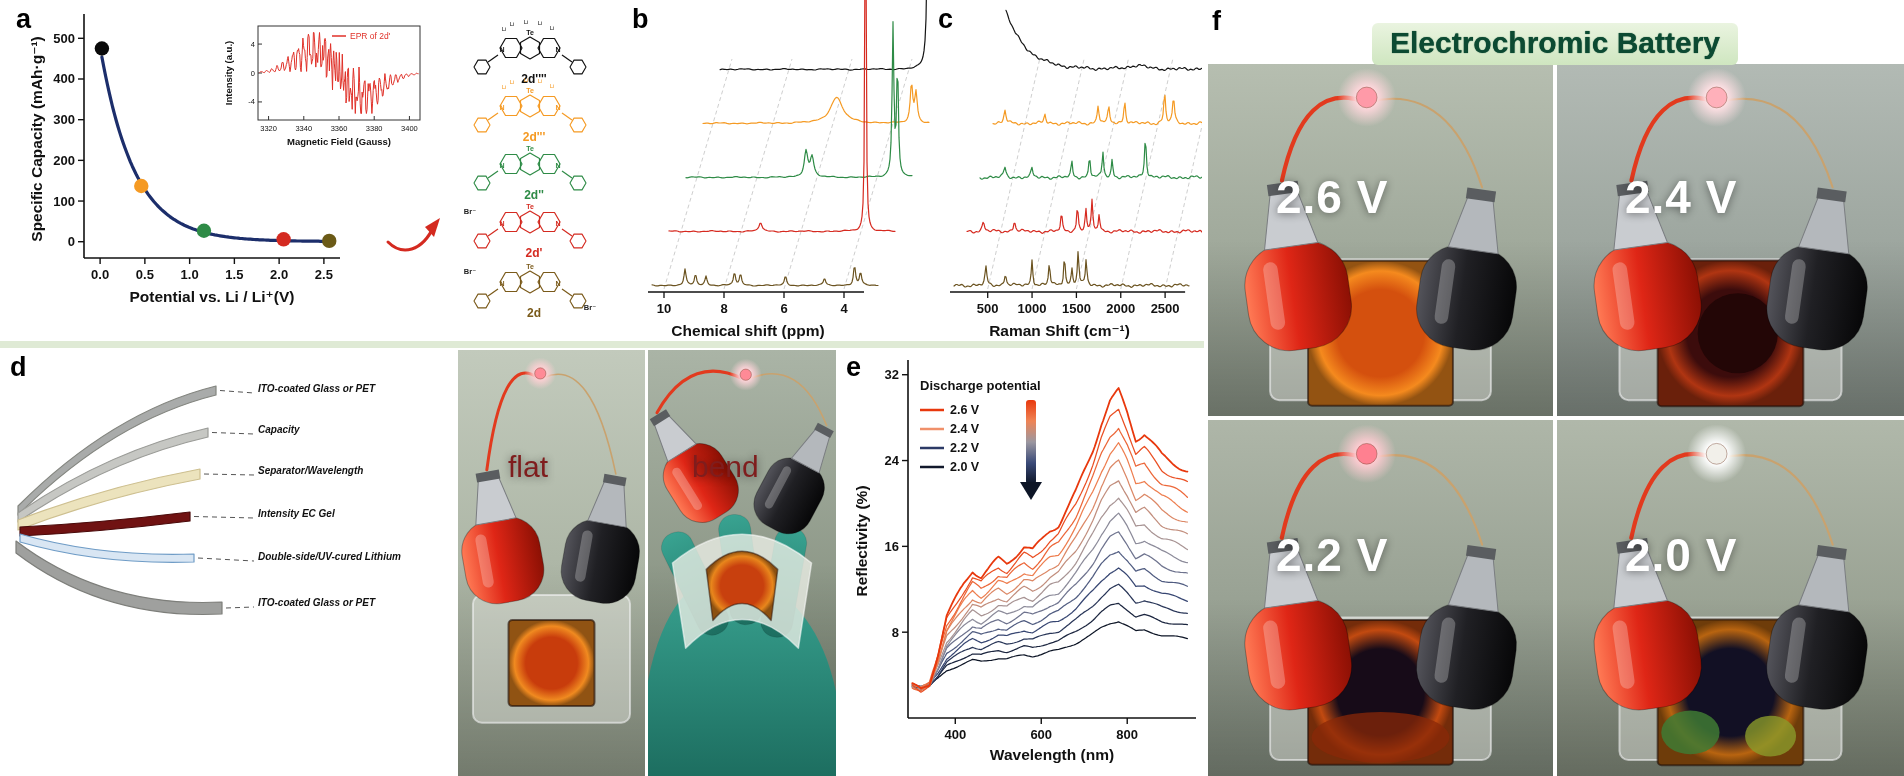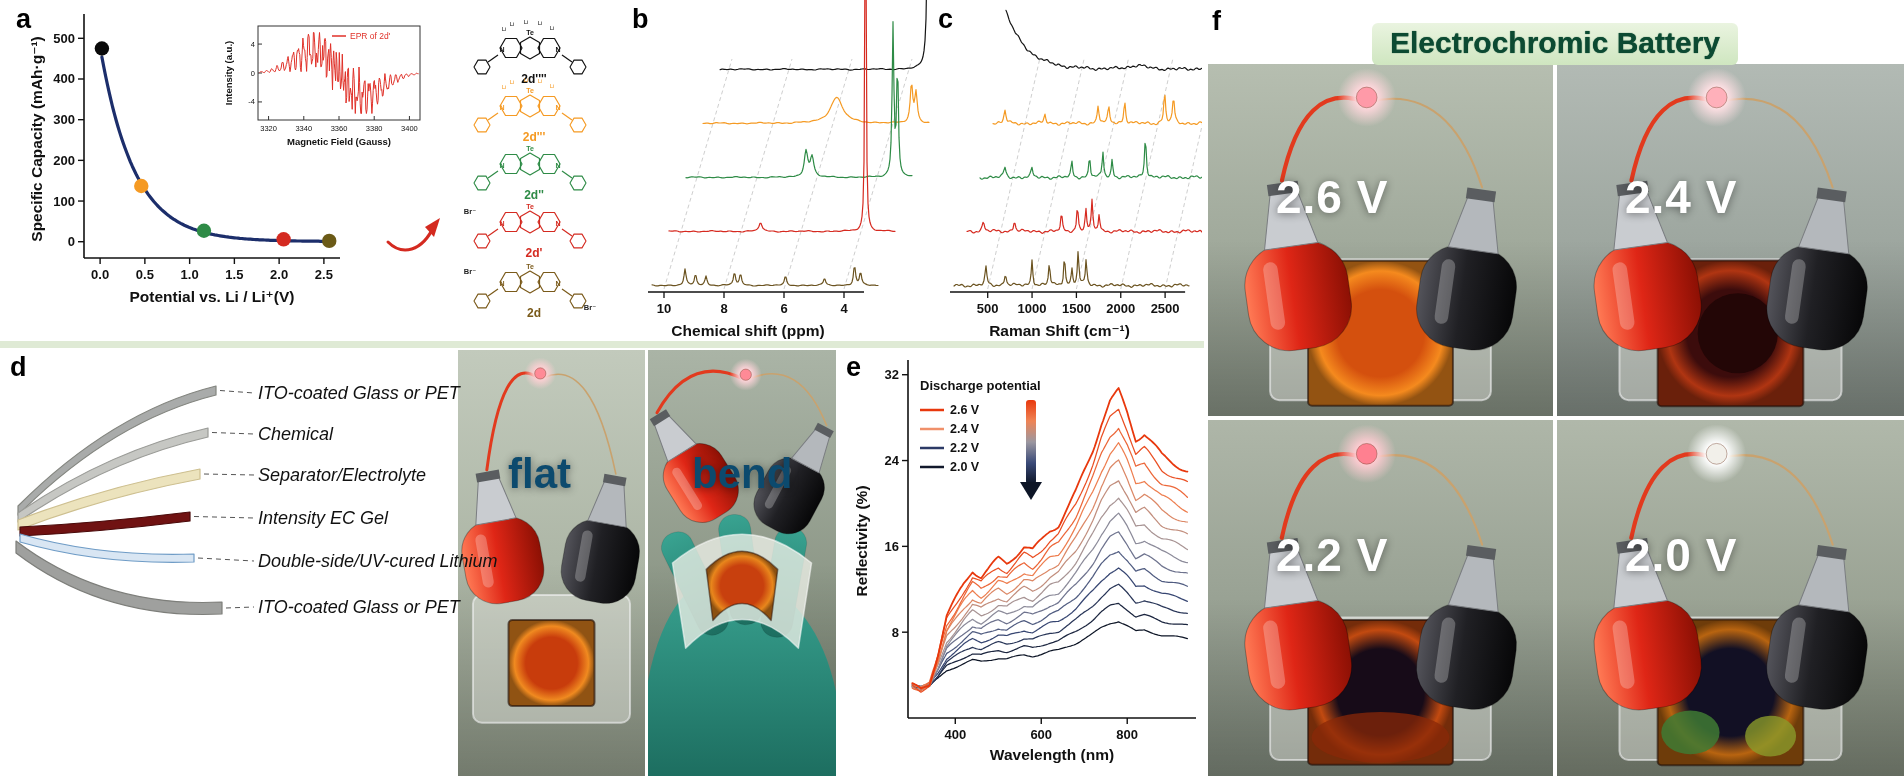--- a/index.html
+++ b/index.html
@@ -6,23 +6,23 @@
   .fig{position:relative;width:1904px;height:776px;background:#ffffff;overflow:hidden;
        font-family:"Liberation Sans","DejaVu Sans",sans-serif;}
   .abs{position:absolute;}
   .pletter{position:absolute;font-size:27px;font-weight:700;color:#000;z-index:6;line-height:1;}
   .divider{position:absolute;background:#dfead5;z-index:1;}
   .inset-box{position:absolute;background:#ffffff;z-index:4;}
   .photo{position:absolute;overflow:hidden;background:#98a294;}
   .photo svg{display:block;}
   .voltage{position:absolute;color:#ffffff;font-weight:700;font-size:46px;z-index:3;
            text-shadow:0 1px 8px rgba(0,0,0,0.45);letter-spacing:1px;}
-  .flatbend{position:absolute;color:#0c4a6e;font-weight:700;font-size:42px;z-index:3;
+  .flatbend{position:absolute;color:#7f1d1d;font-weight:400;font-size:30px;z-index:3;
             text-shadow:0 1px 8px rgba(0,0,0,0.45);}
-  .layer-label{position:absolute;font-style:italic;font-weight:400;font-size:18px;color:#111;
+  .layer-label{position:absolute;font-style:italic;font-weight:700;font-size:10px;color:#111;
                white-space:nowrap;z-index:3;}
   .f-title-wrap{position:absolute;left:1206px;top:23px;width:698px;text-align:center;z-index:5;}
   .f-title{display:inline-block;font-size:30px;font-weight:700;color:#0c4a32;
            background:linear-gradient(#eaf4e0,#cfe6c0);padding:3px 18px 5px;border-radius:6px;
            text-shadow:0 0 1px #0c4a32;}
 </style>
 </head>
 <body>
 
 <div class="fig">
@@ -228,22 +228,22 @@
       <path d="M 14,164 Q 100,131 196,113 L 196,123 Q 100,141 14,174 Z" stroke="#cdbf8f" stroke-width="1.2" fill="#ece3bd" stroke-linejoin="round" stroke-linecap="round"></path>
       <line x1="200" y1="118" x2="250" y2="119" stroke="#555" stroke-width="1" stroke-dasharray="5 4"></line>
       <path d="M 16,171 Q 96,167 186,156 L 186,165 Q 96,176 16,180 Z" stroke="#4a0a0a" stroke-width="1.2" fill="#701212" stroke-linejoin="round" stroke-linecap="round"></path>
       <line x1="190" y1="160.5" x2="250" y2="162" stroke="#555" stroke-width="1" stroke-dasharray="5 4"></line>
       <path d="M 16,178 Q 96,201 190,198 L 190,206 Q 96,209 16,186 Z" stroke="#6f9cc6" stroke-width="1.2" fill="#d9e6f3" stroke-linejoin="round" stroke-linecap="round"></path>
       <line x1="194" y1="202" x2="250" y2="205" stroke="#555" stroke-width="1" stroke-dasharray="5 4"></line>
       <path d="M 12,185 Q 100,252 218,246 L 218,258 Q 100,264 12,197 Z" stroke="#7d7e7a" stroke-width="1.2" fill="#9fa09e" stroke-linejoin="round" stroke-linecap="round"></path>
       <line x1="222" y1="252" x2="250" y2="251" stroke="#555" stroke-width="1" stroke-dasharray="5 4"></line>
     </svg>
   <span class="layer-label" style="left:258px;top:383px">ITO-coated Glass or PET</span>
-  <span class="layer-label" style="left:258px;top:424px">Chemical</span>
-  <span class="layer-label" style="left:258px;top:465px">Separator/Electrolyte</span>
+  <span class="layer-label" style="left:258px;top:424px">Capacity</span>
+  <span class="layer-label" style="left:258px;top:465px">Separator/Wavelength</span>
   <span class="layer-label" style="left:258px;top:508px">Intensity EC Gel</span>
   <span class="layer-label" style="left:258px;top:551px">Double-side/UV-cured Lithium</span>
   <span class="layer-label" style="left:258px;top:597px">ITO-coated Glass or PET</span>
 
   <div class="photo" style="left:458px;top:350px;width:187px;height:426px">
     <svg id="photo-flat-svg" width="187" height="426">
         <defs>
           <linearGradient id="gu28" x1="0" y1="0" x2="0" y2="1">
             <stop offset="0" stop-color="#c2cabc" stop-opacity="1"></stop>
             <stop offset="1" stop-color="#99a391" stop-opacity="1"></stop>

